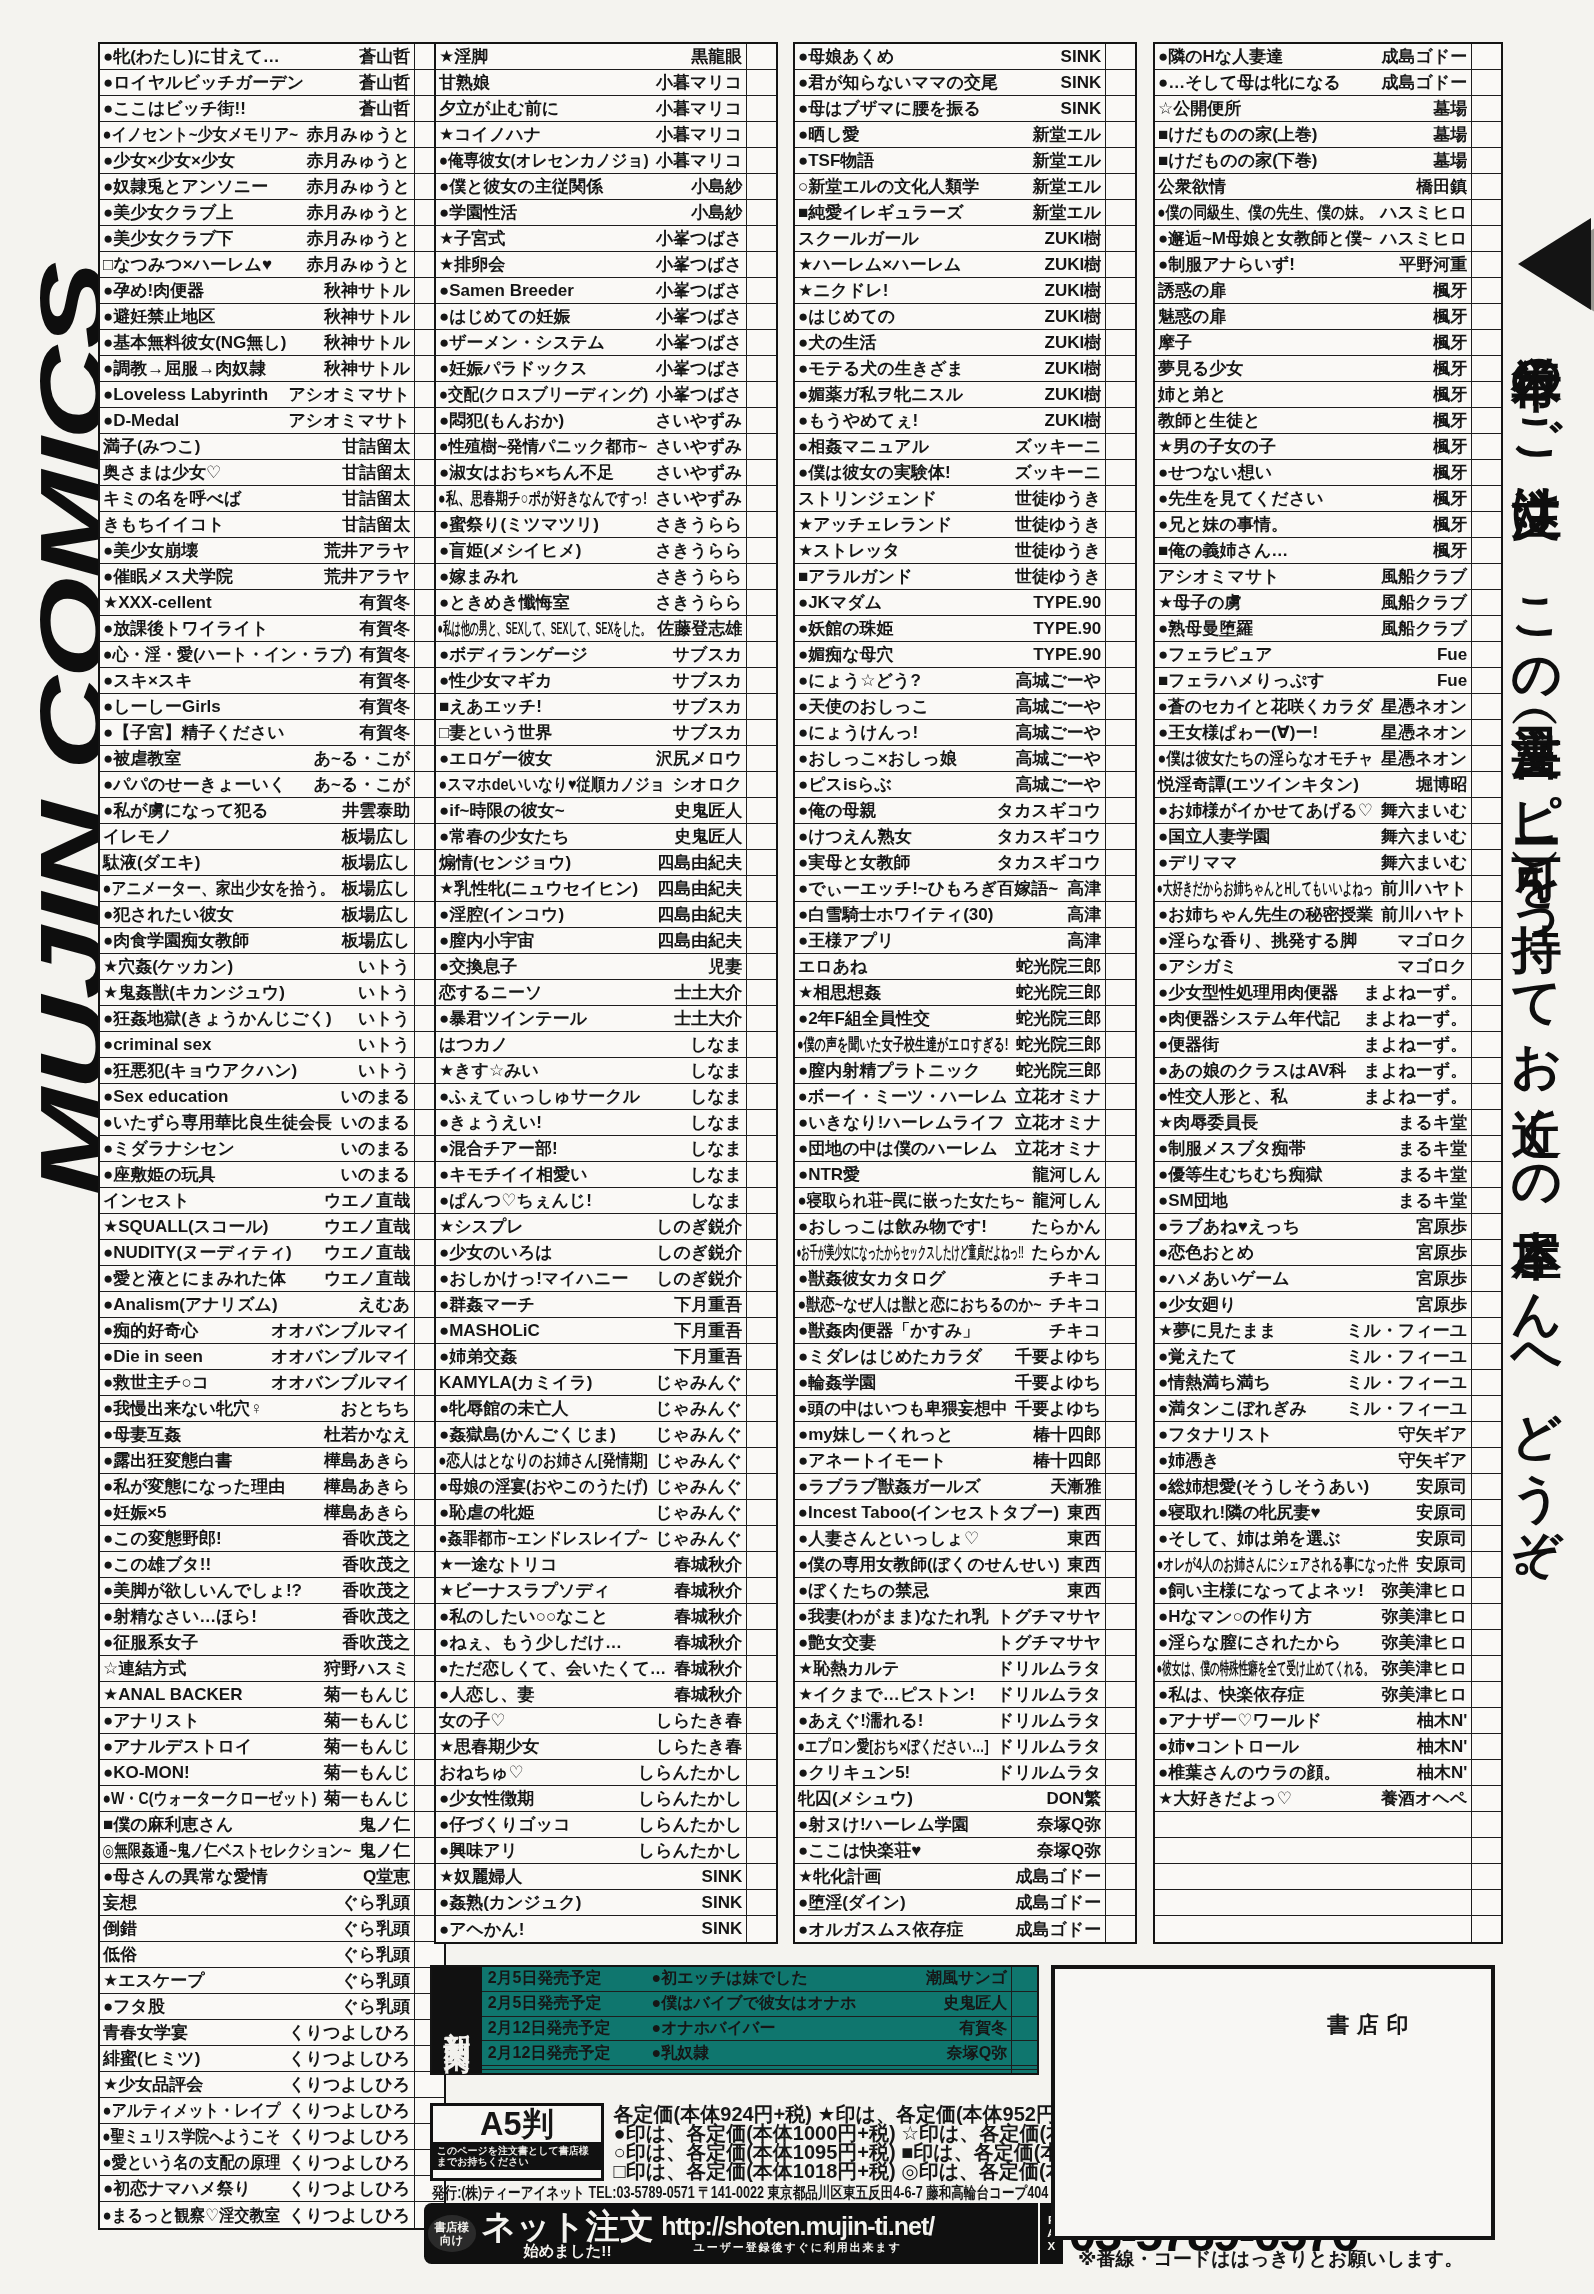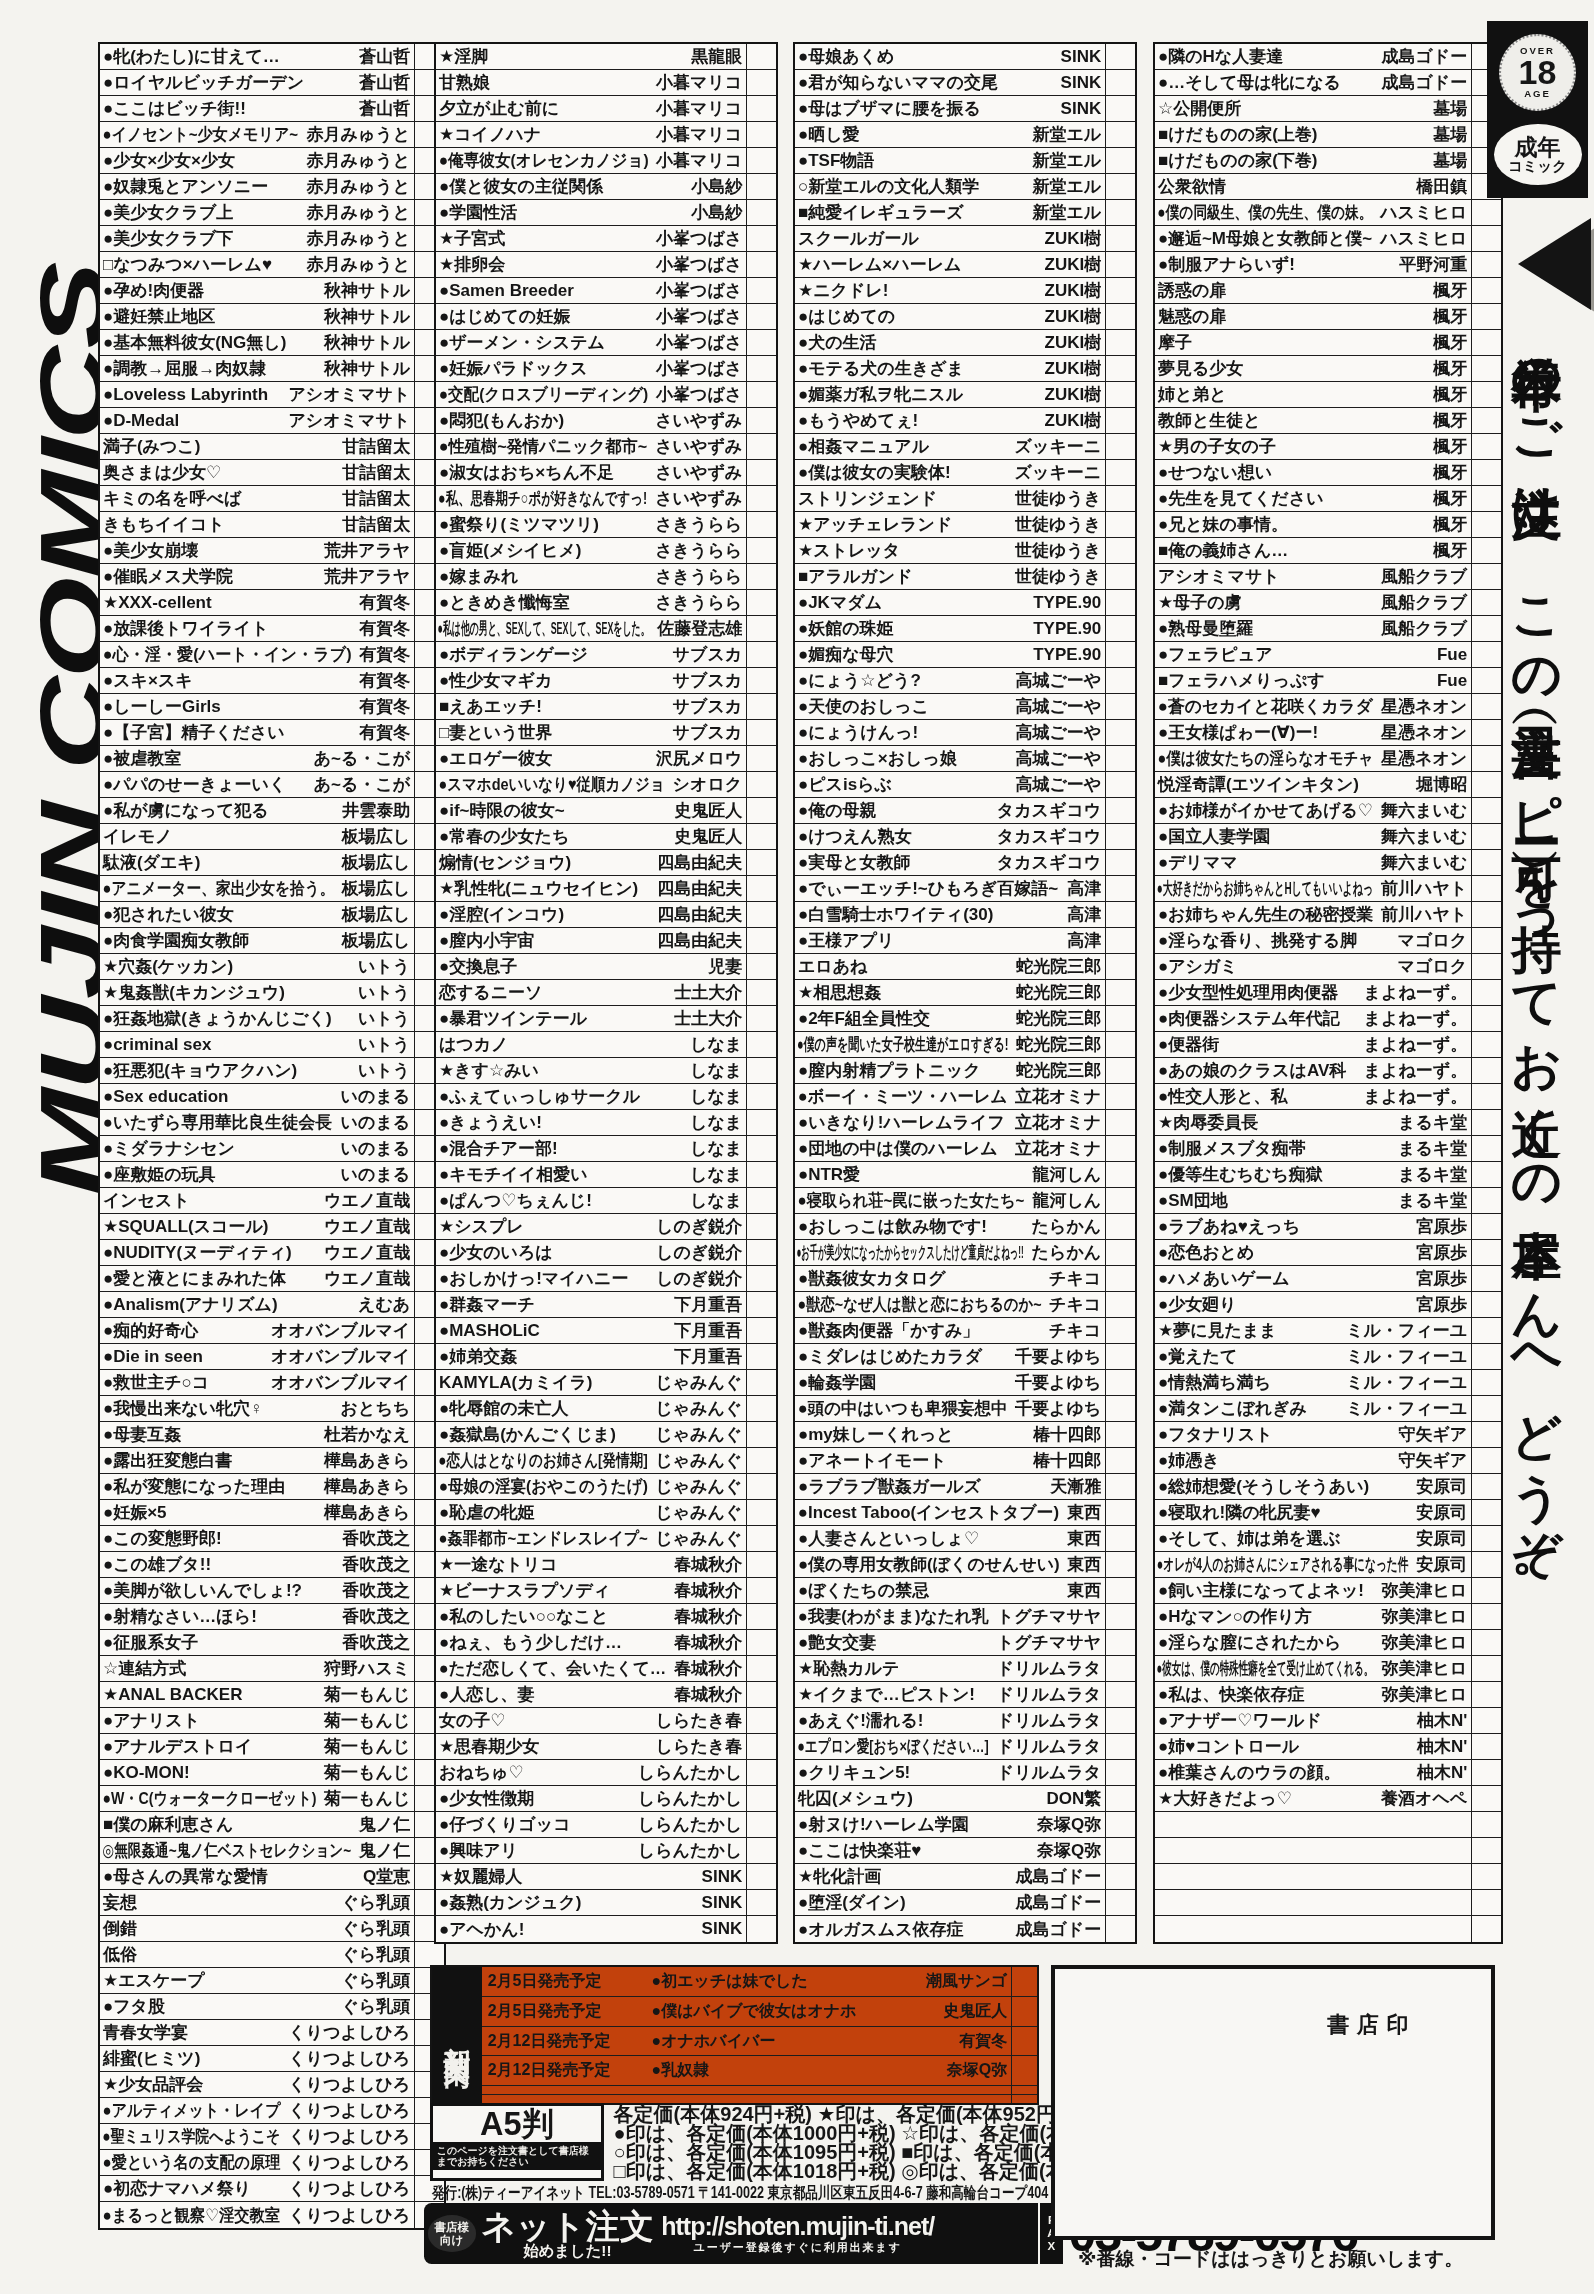--- a/index.html
+++ b/index.html
@@ -32,22 +32,22 @@
         align-items:center;justify-content:center;line-height:1.05;}
   #adult-oval .l1{font-size:23px;font-weight:900;}
   #adult-oval .l2{font-size:14.3px;font-weight:900;}
   #tri-shadow{position:absolute;left:1529px;top:226px;width:0;height:0;
         border-top:44px solid transparent;border-bottom:44px solid transparent;border-right:69px solid #9a9892;}
   #tri{position:absolute;left:1518px;top:218px;width:0;height:0;
         border-top:46px solid transparent;border-bottom:46px solid transparent;border-right:73px solid #141414;}
   #side-message{position:absolute;left:1512px;top:317px;height:1969px;writing-mode:vertical-rl;
         font-size:50px;font-weight:900;letter-spacing:2.9px;color:#0e0e0e;line-height:1.0;}
   
-  #new-releases{position:absolute;left:430px;top:1965px;width:609px;height:140px;border:2.9px solid #141414;
-        display:flex;background:#c2410c;box-sizing:border-box;}
+  #new-releases{position:absolute;left:430px;top:1965px;width:609px;height:110px;border:2.9px solid #141414;
+        display:flex;background:#0f766e;box-sizing:border-box;}
   #nr-label{flex:0 0 50px;background:#111;color:#f2f1ed;display:flex;align-items:center;justify-content:center;
         writing-mode:vertical-rl;text-orientation:upright;font-size:27px;font-weight:900;letter-spacing:4.8px;}
   #nr-table{flex:1 1 auto;display:flex;flex-direction:column;}
   .nr-row{flex:1 1 auto;display:flex;align-items:center;border-bottom:1.9px solid #1d1d1d;}
   .nr-row:last-child{border-bottom:none;}
   .nr-date{flex:0 0 161px;font-size:16px;font-weight:700;padding-left:5.7px;white-space:nowrap;}
   .nr-row .t{font-size:16px;}
   .nr-row .a{font-size:16px;text-align:center;}
   .nr-row .box{flex:0 0 25px;}
   
@@ -1908,31 +1908,20 @@
         <span class="box"></span>
       </div>
 
       <div class="row">
         <span class="t fitw"></span>
         <span class="a"></span>
         <span class="box"></span>
       </div>
     </div>
 
-  <div id="age-block">
-    <div id="age-circle">
-      <span class="sm">OVER</span>
-      <span class="num">18</span>
-      <span class="sm">AGE</span>
-    </div>
-    <div id="adult-oval">
-      <span class="l1">成年</span>
-      <span class="l2">コミック</span>
-    </div>
-  </div>
 
   <div id="tri-shadow"></div>
   <div id="tri"></div>
 
   <div id="side-message">単行本のご注文は、この注文書（コピー可）を持ってお近くの本屋さんへどうぞ。</div>
 
   <div id="new-releases">
     <div id="nr-label">新刊案内</div>
     <div id="nr-table">
 

